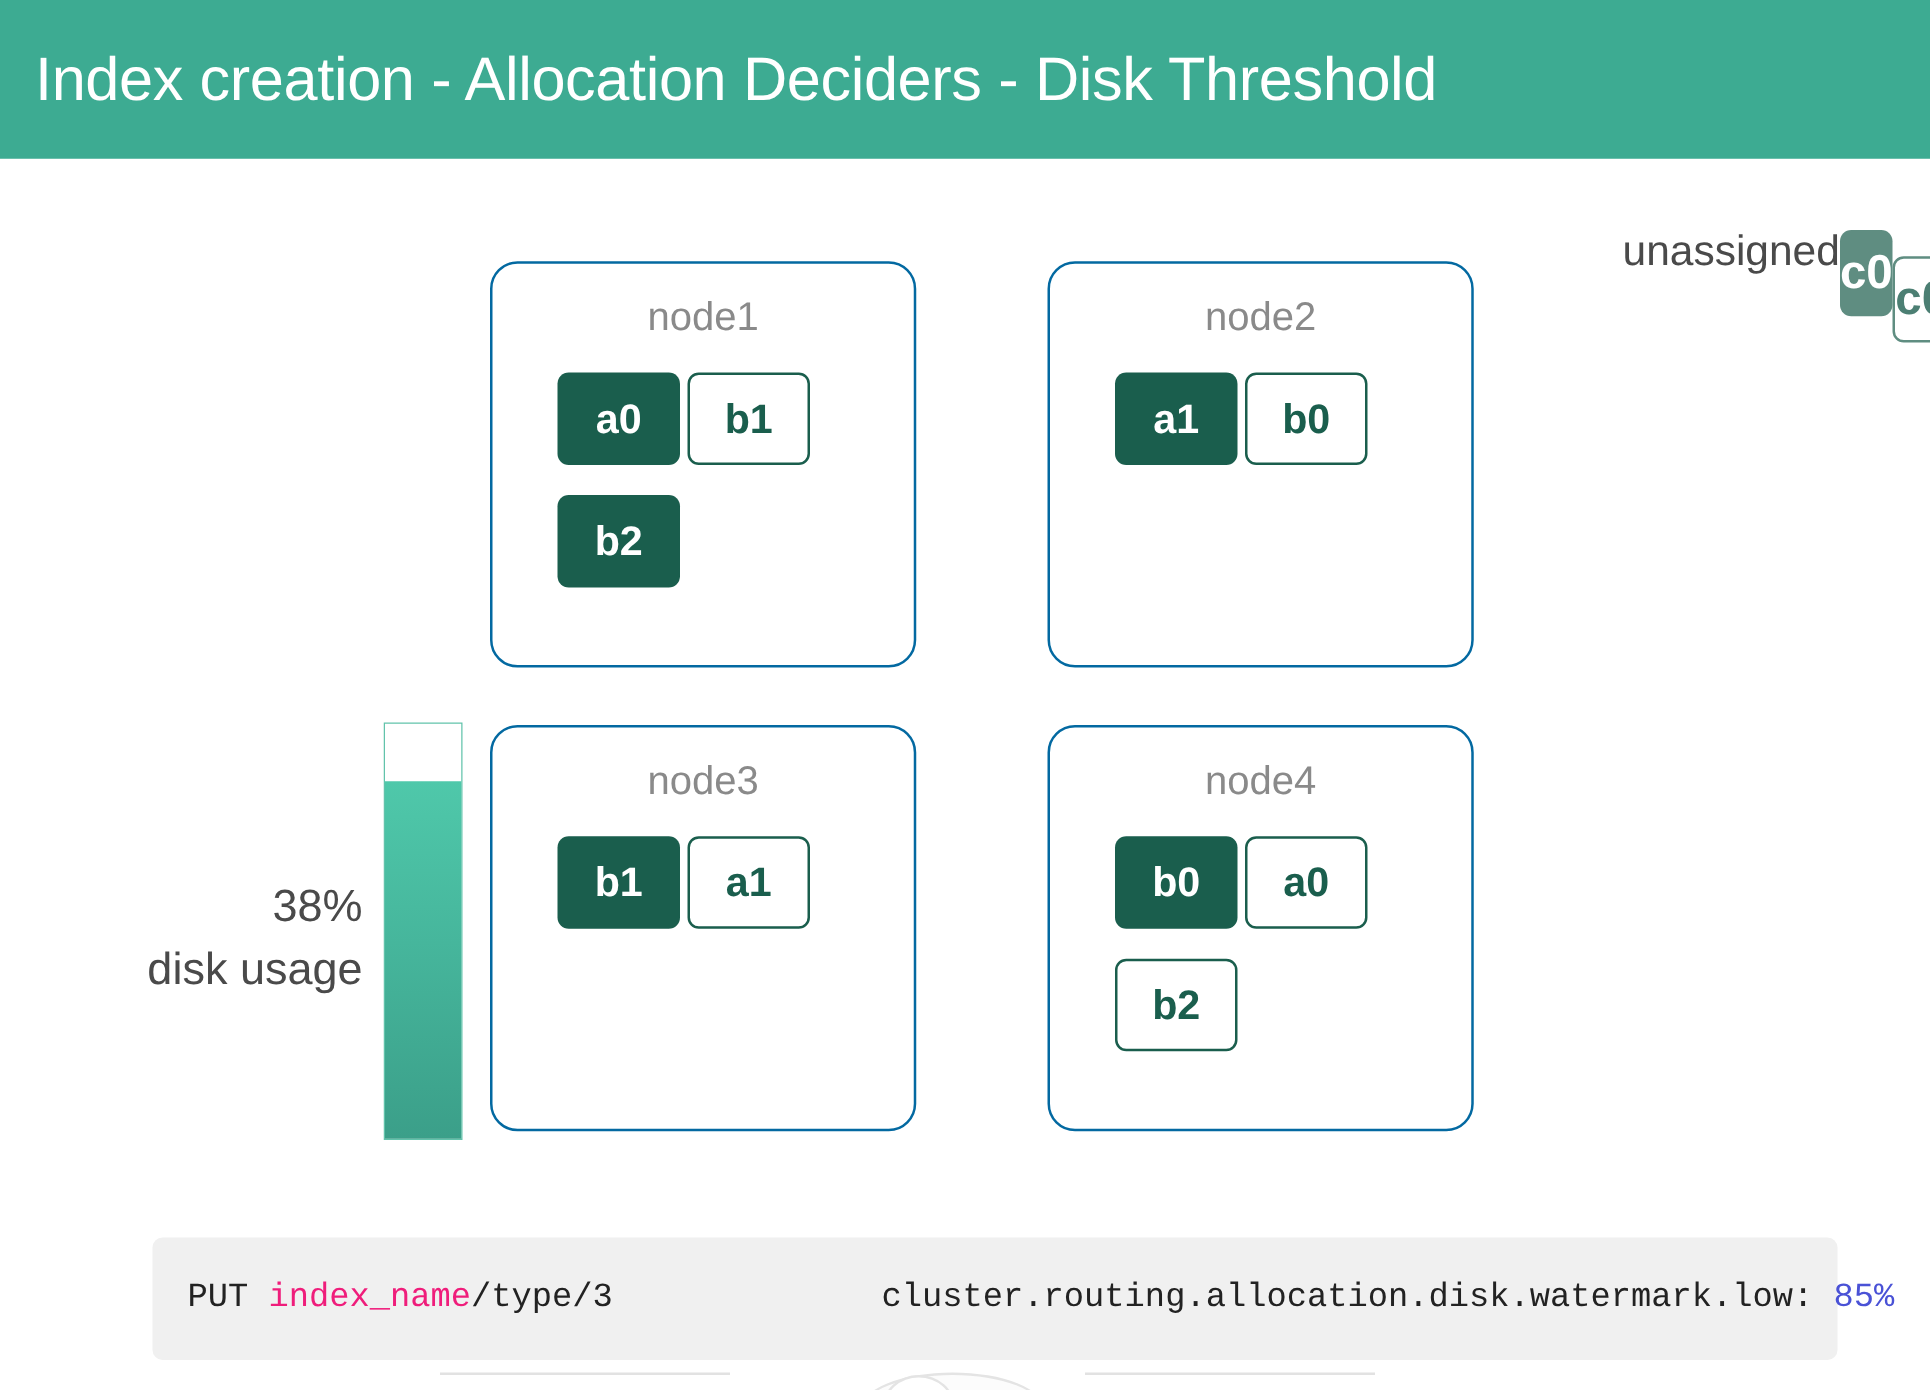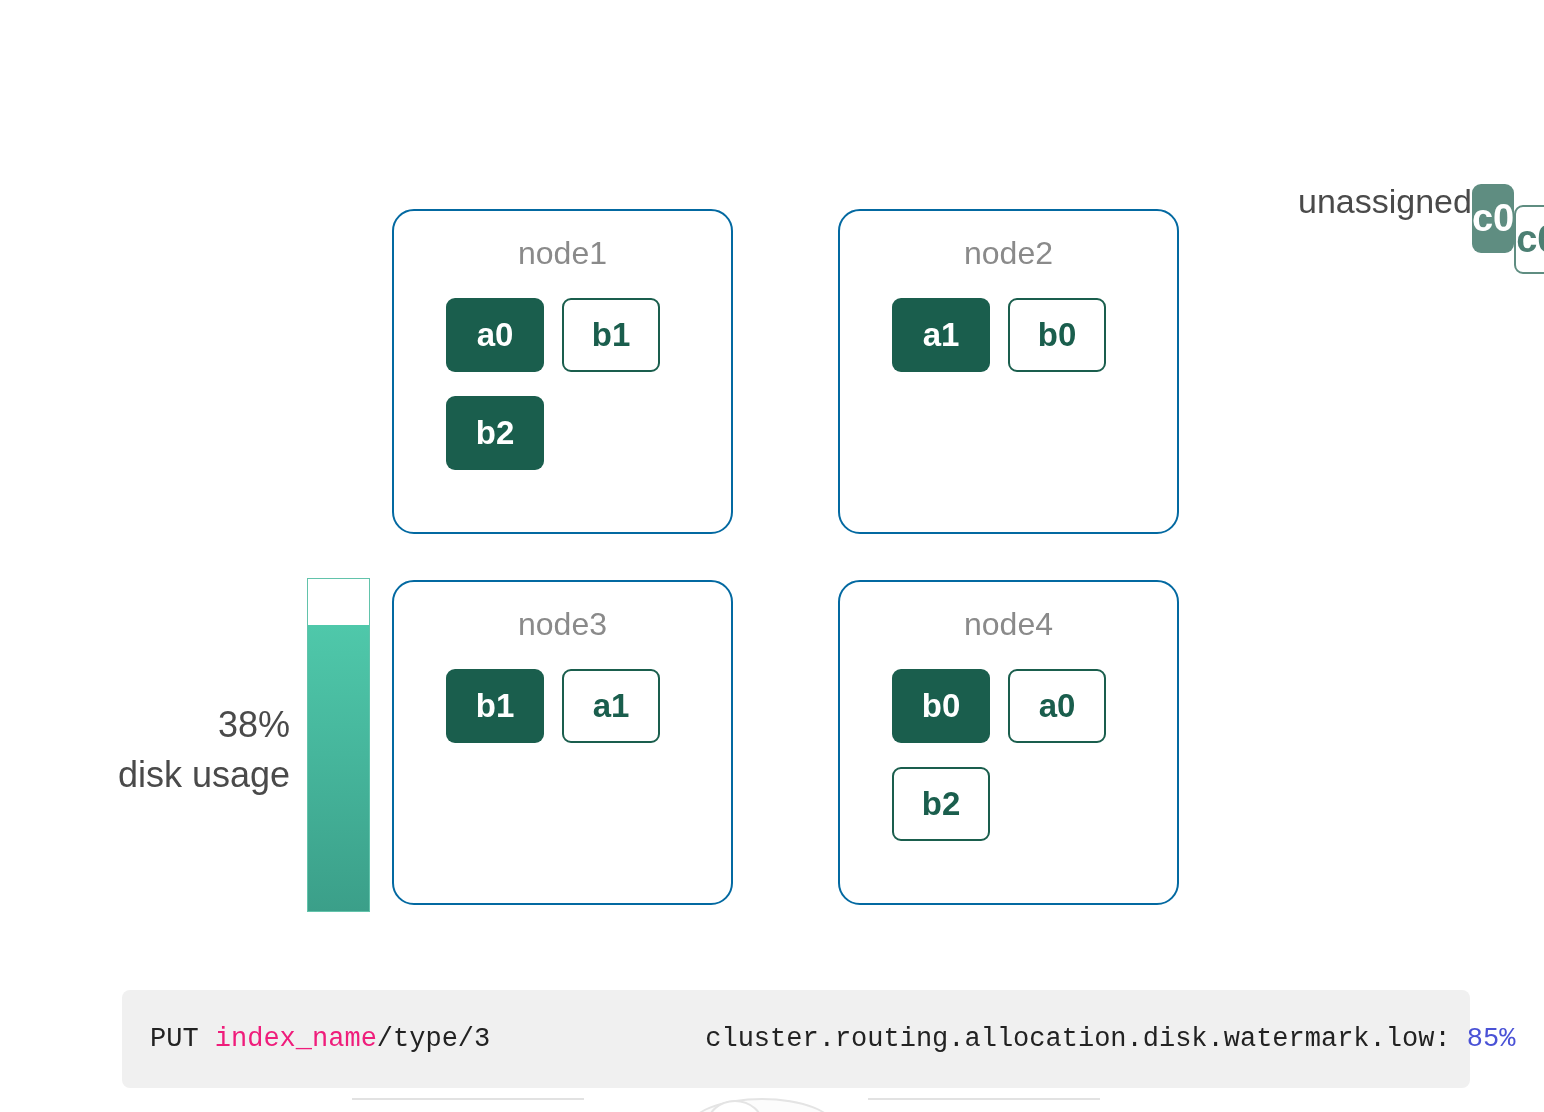--- a/index.html
+++ b/index.html
@@ -87,21 +87,21 @@
     text-align: center;
     font-size: 32px;
     color: #8a8a8a;
     margin-top: 24px;
   }
   .shard-area {
     margin: 26px 0 0 52px;
     display: flex;
     flex-wrap: wrap;
     width: 240px;
-    gap: 24px 18px;
+    gap: 24px 6px;
   }
   .shard {
     width: 98px;
     height: 74px;
     border-radius: 9px;
     display: flex;
     align-items: center;
     justify-content: center;
     font-size: 33px;
     font-weight: 700;
@@ -212,20 +212,23 @@
     border: 2px solid #e4e4e4;
     border-radius: 50%;
     background: #ffffff;
   }
 </style>
 </head>
 <body>
 
 <div class="slide">
 
+  <div class="header">
+    <div class="header-title">Index creation - Allocation Deciders - Disk Threshold</div>
+  </div>
 
   <div class="unassigned-col">
     <div class="unassigned-label">unassigned</div>
     <div class="u-shard primary">c0</div>
     <div class="u-shard replica">c0</div>
   </div>
 
   <div class="node" id="node1">
     <div class="node-title">node1</div>
     <div class="shard-area">

